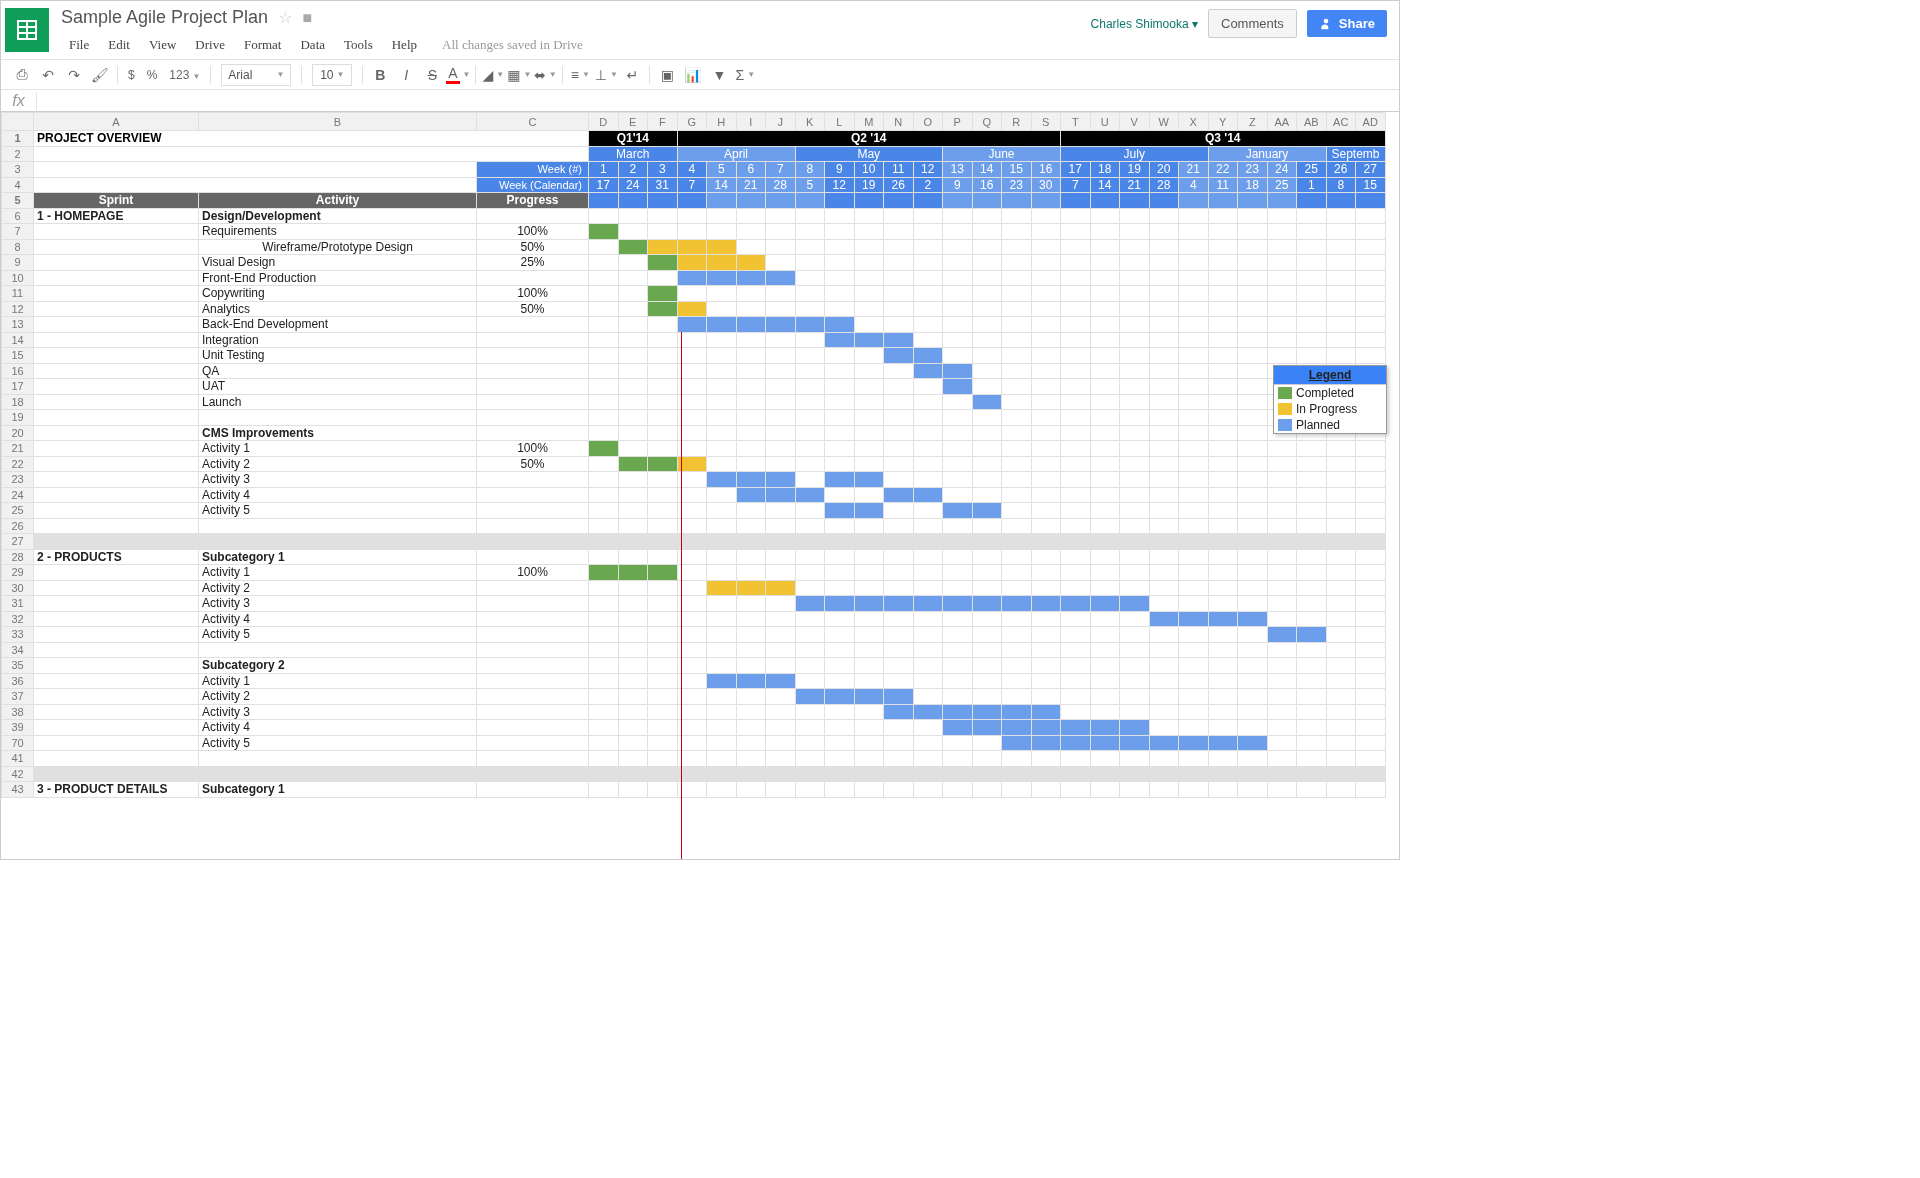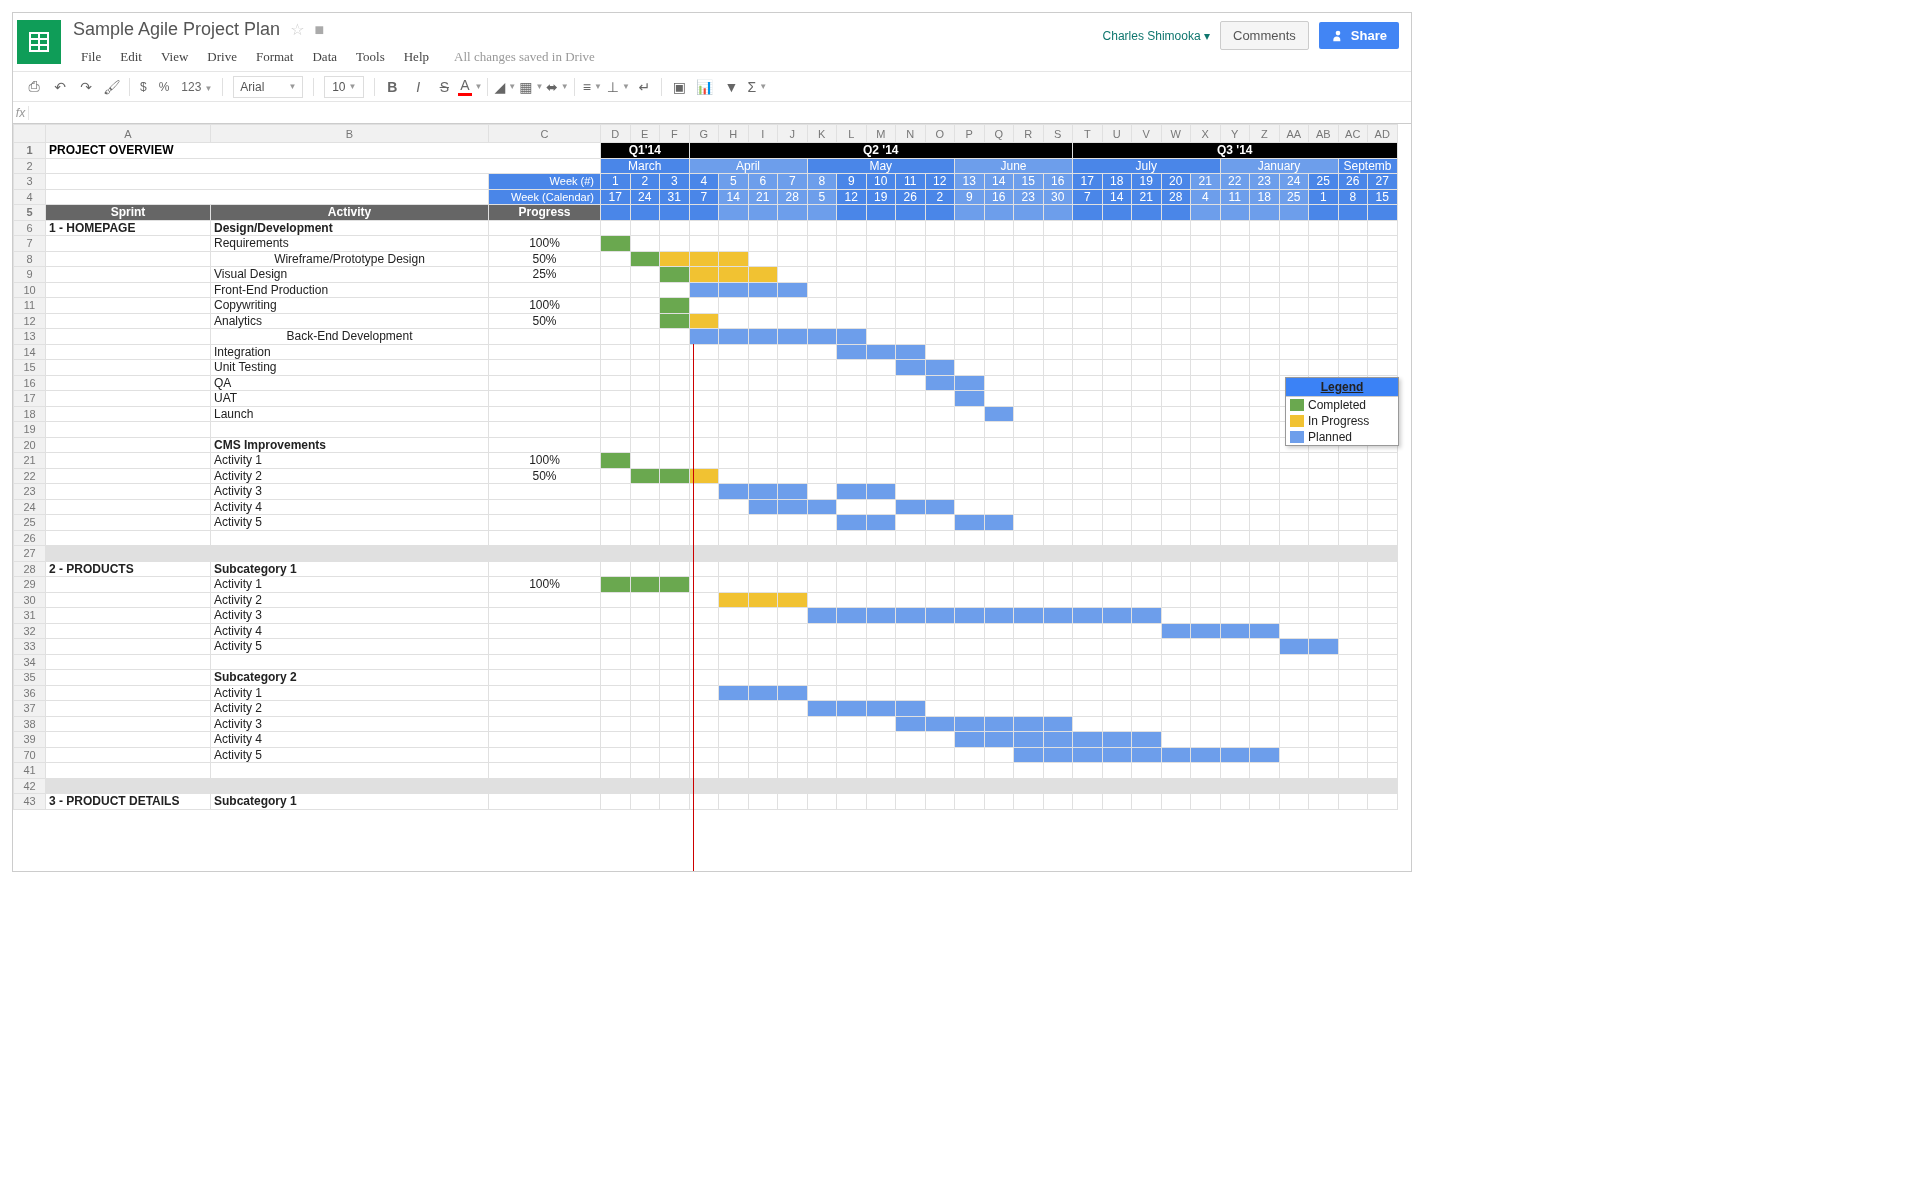--- a/index.html
+++ b/index.html
@@ -1,17 +1,17 @@
 <!DOCTYPE html>
 <html><head>
 <meta charset="utf-8">
 <style>
 * { margin:0; padding:0; box-sizing:border-box; }
 body { font-family:Arial,sans-serif; font-size:13px; color:#222; background:#fff; overflow:hidden; width:1920px; height:1178px; }
-.container { width:1400px; height:860px; margin:12px; position:relative; border:1px solid #ccc; background:#fff; overflow:hidden; }
+.container { width:1400px; height:860px; margin:0; position:relative; border:1px solid #ccc; background:#fff; overflow:hidden; }
 
 
 .titlebar { height:59px; display:flex; align-items:flex-start; padding:0; border-bottom:1px solid #e5e5e5; }
 .app-icon { width:44px; height:44px; background:#0f9d58; margin:7px 8px 0 4px; display:flex; align-items:center; justify-content:center; }
 .app-icon svg { width:24px; height:24px; }
 .titleblock { flex:1; padding-top:4px; }
 .doc-title { font-size:18px; color:#555; display:flex; align-items:center; gap:10px; padding:2px 0 2px 4px; }
 .doc-title .star { color:#ccc; font-size:16px; }
 .doc-title .folder { color:#aaa; font-size:16px; }
 .menus { display:flex; gap:3px; padding:4px 0 0 4px; font-size:13px; color:#444; align-items:center; }
@@ -27,21 +27,21 @@
 .toolbar .grp { display:flex; align-items:center; gap:0; }
 .toolbar .sep { width:1px; height:18px; background:#e0e0e0; margin:0 4px; }
 .toolbar .tbtn { width:26px; height:26px; display:flex; align-items:center; justify-content:center; color:#666; cursor:pointer; font-size:14px; }
 .toolbar .ttext { padding:0 6px; font-size:12px; color:#666; }
 .toolbar .font-sel { width:70px; border:1px solid #ddd; height:22px; display:flex; align-items:center; padding:0 6px; font-size:12px; color:#555; margin:0 6px; }
 .toolbar .size-sel { width:40px; border:1px solid #ddd; height:22px; display:flex; align-items:center; justify-content:center; font-size:12px; color:#555; margin:0 6px; }
 .toolbar .drop { font-size:8px; color:#999; margin-left:3px; }
 
 
 .fx-bar { height:22px; border-bottom:1px solid #ccc; display:flex; align-items:center; }
-.fx-bar .fx { width:16px; text-align:center; font-style:italic; color:#999; font-size:12px; border-right:1px solid #e5e5e5; }
+.fx-bar .fx { width:36px; text-align:center; font-style:italic; color:#999; font-size:16px; border-right:1px solid #e5e5e5; }
 
 
 .grid-wrap { position:relative; height:calc(100% - 111px); overflow:hidden; }
 table.sheet { border-collapse:collapse; table-layout:fixed; }
 table.sheet td, table.sheet th { border:1px solid #e0e0e0; height:15.5px; font-size:12px; padding:0 3px; overflow:hidden; white-space:nowrap; text-overflow:clip; vertical-align:middle; }
 table.sheet th { background:#f1f1f1; color:#777; font-weight:normal; font-size:11px; text-align:center; height:18px; }
 table.sheet .rownum { background:#f1f1f1; color:#777; text-align:center; font-size:11px; width:32px; }
 .col-A { width:165px; }
 .col-B { width:278px; }
 .col-C { width:112px; text-align:center; }
@@ -586,21 +586,21 @@
             <td class="col-wk "></td>
             <td class="col-wk "></td>
             <td class="col-wk "></td>
             <td class="col-wk "></td>
           </tr>
         </tbody>
         <tbody>
           <tr>
             <td class="rownum">13</td>
             <td class="col-A" style="text-align:left"></td>
-            <td class="col-B" style="text-align:center">Back-End Development</td>
+            <td class="col-B" style="text-align:left">Back-End Development</td>
             <td class="col-C"></td>
             <td class="col-wk "></td>
             <td class="col-wk "></td>
             <td class="col-wk "></td>
             <td class="col-wk g-blue"></td>
             <td class="col-wk g-blue"></td>
             <td class="col-wk g-blue"></td>
             <td class="col-wk g-blue"></td>
             <td class="col-wk g-blue"></td>
             <td class="col-wk g-blue"></td>

